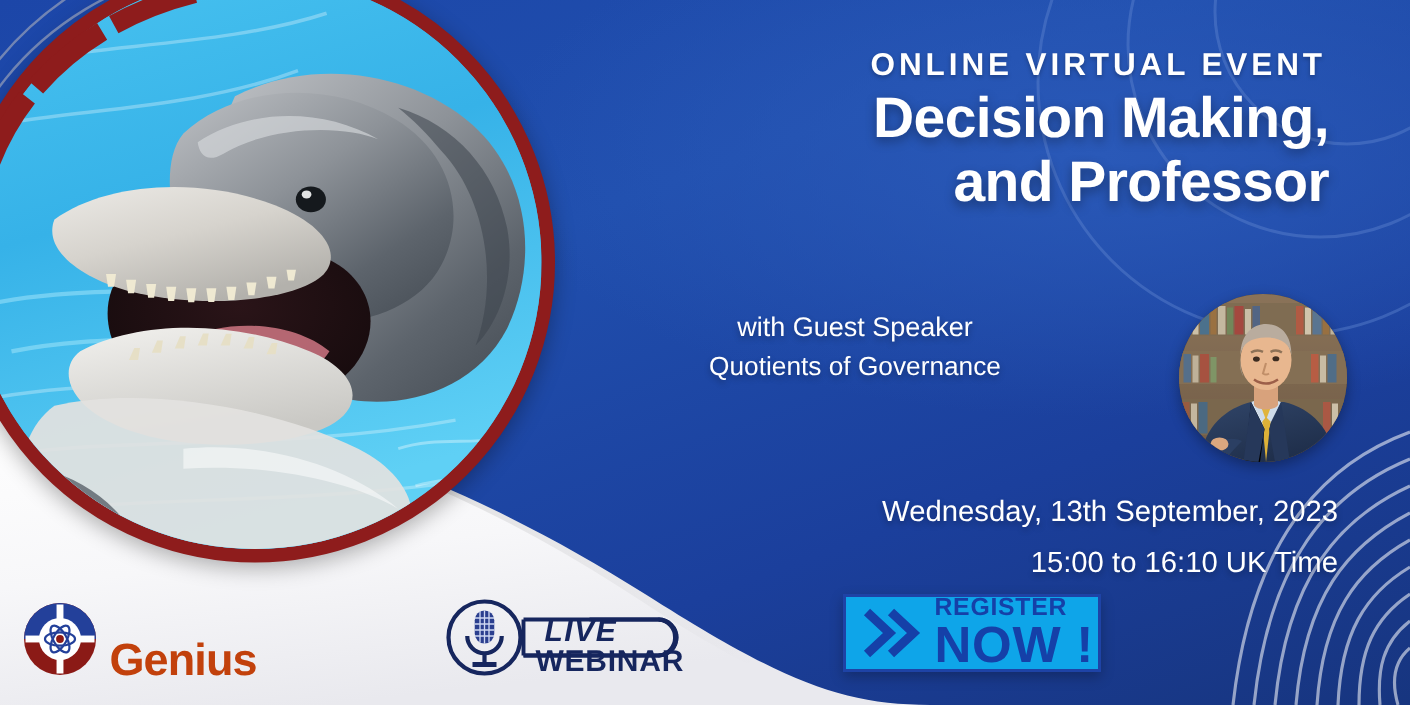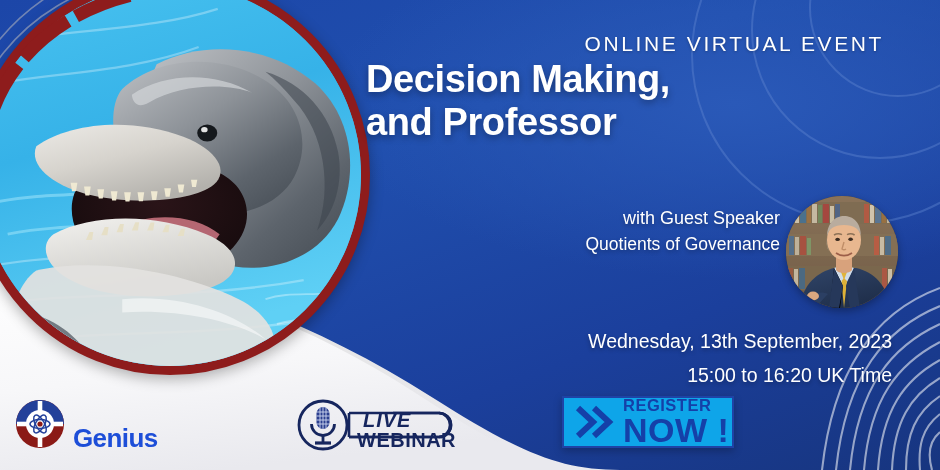--- a/index.html
+++ b/index.html
@@ -46,35 +46,35 @@
   }
   .dolphin-img { position:absolute; inset:0; }
 
   
   .arcs { position:absolute; left:-40px; top:-42px; width:260px; height:230px; }
 
   
   .kicker {
     position:absolute; right:56px; top:32px;
     font-size:21px; letter-spacing:2.6px; color:#ffffff;
-    font-weight:400; text-align:right; white-space:nowrap;
+    font-weight:700; text-align:right; white-space:nowrap;
     text-shadow:0 1px 3px rgba(0,0,0,.28);
   }
   .title {
     position:absolute; right:54px; top:58px; width:520px;
-    color:#ffffff;
+    text-align:right; color:#ffffff;
     font-size:38px; line-height:1.14; font-weight:bold;
     letter-spacing:-.4px;
     text-shadow:0 3px 7px rgba(0,0,0,.34);
   }
   .title .ln { display:block; white-space:nowrap; }
 
   .speaker-block {
     position:absolute; right:160px; top:205px;
-    text-align:right; color:#ffffff; width:420px;
+    text-align:center; color:#ffffff; width:420px;
   }
   .sp-with { font-size:18px; font-weight:400; line-height:1.5;
              text-shadow:0 2px 4px rgba(0,0,0,.3); }
   .sp-name { font-size:21px; font-weight:bold; line-height:1.5;
              text-shadow:0 2px 4px rgba(0,0,0,.3); }
   .sp-role { font-size:17.5px; font-weight:400; line-height:1.45;
              text-shadow:0 2px 4px rgba(0,0,0,.3); }
 
   .speaker-photo {
     position:absolute; right:42px; top:196px;
@@ -112,21 +112,21 @@
     letter-spacing:.5px; display:block; margin-top:-1px;
   }
 
   
   .gb-logo {
     position:absolute; left:14px; top:396px;
     display:flex; align-items:center; gap:7px;
   }
   .gb-mark { flex:0 0 auto; }
   .gb-words { line-height:.99; }
-  .gb-genius { font-size:26px; font-weight:bold; color:#1d4ed8; display:block; letter-spacing:-.6px;margin-top:30px; }
+  .gb-genius { font-size:30px; font-weight:bold; color:#c2410c; display:block; letter-spacing:-.6px;margin-top:30px; }
   .gb-boards { font-size:26px; font-weight:bold; color:#8b1a16; display:block; letter-spacing:-.6px; }
 
   
   .live-badge { position:absolute; left:289px; top:393px; }
 </style>
 </head>
 <body>
 
 <div id="banner">
 
@@ -376,21 +376,21 @@
 
       <path d="M50 57 q8 5.4 16 0" stroke="#9c5f49" stroke-width="1.7" fill="none"></path>
 
       <path d="M18 108 C22 98 34 94 42 98 C36 104 30 112 28 112 Z" fill="#2b3f63"></path>
       <ellipse cx="27" cy="100" rx="6" ry="4.4" fill="#dba77f"></ellipse>
     </svg>
   </div>
 
   <div class="datetime">
     <div class="dt-line">Wednesday, 13th September, 2023</div>
-    <div class="dt-line">15:00 to 16:20 UK Time</div>
+    <div class="dt-line">15:00 to 16:10 UK Time</div>
   </div>
 
   <div class="register-btn">
     <svg class="chev-svg" width="40" height="34" viewBox="0 0 40 34">
       <path d="M4 3 L19 17 L4 31" fill="none" stroke="#1540a8" stroke-width="6" stroke-linejoin="miter"></path>
       <path d="M20 3 L35 17 L20 31" fill="none" stroke="#1540a8" stroke-width="6" stroke-linejoin="miter"></path>
     </svg>
     <span class="reg-text">
       <span class="reg-top">REGISTER</span>
       <span class="reg-bot">NOW !</span>

